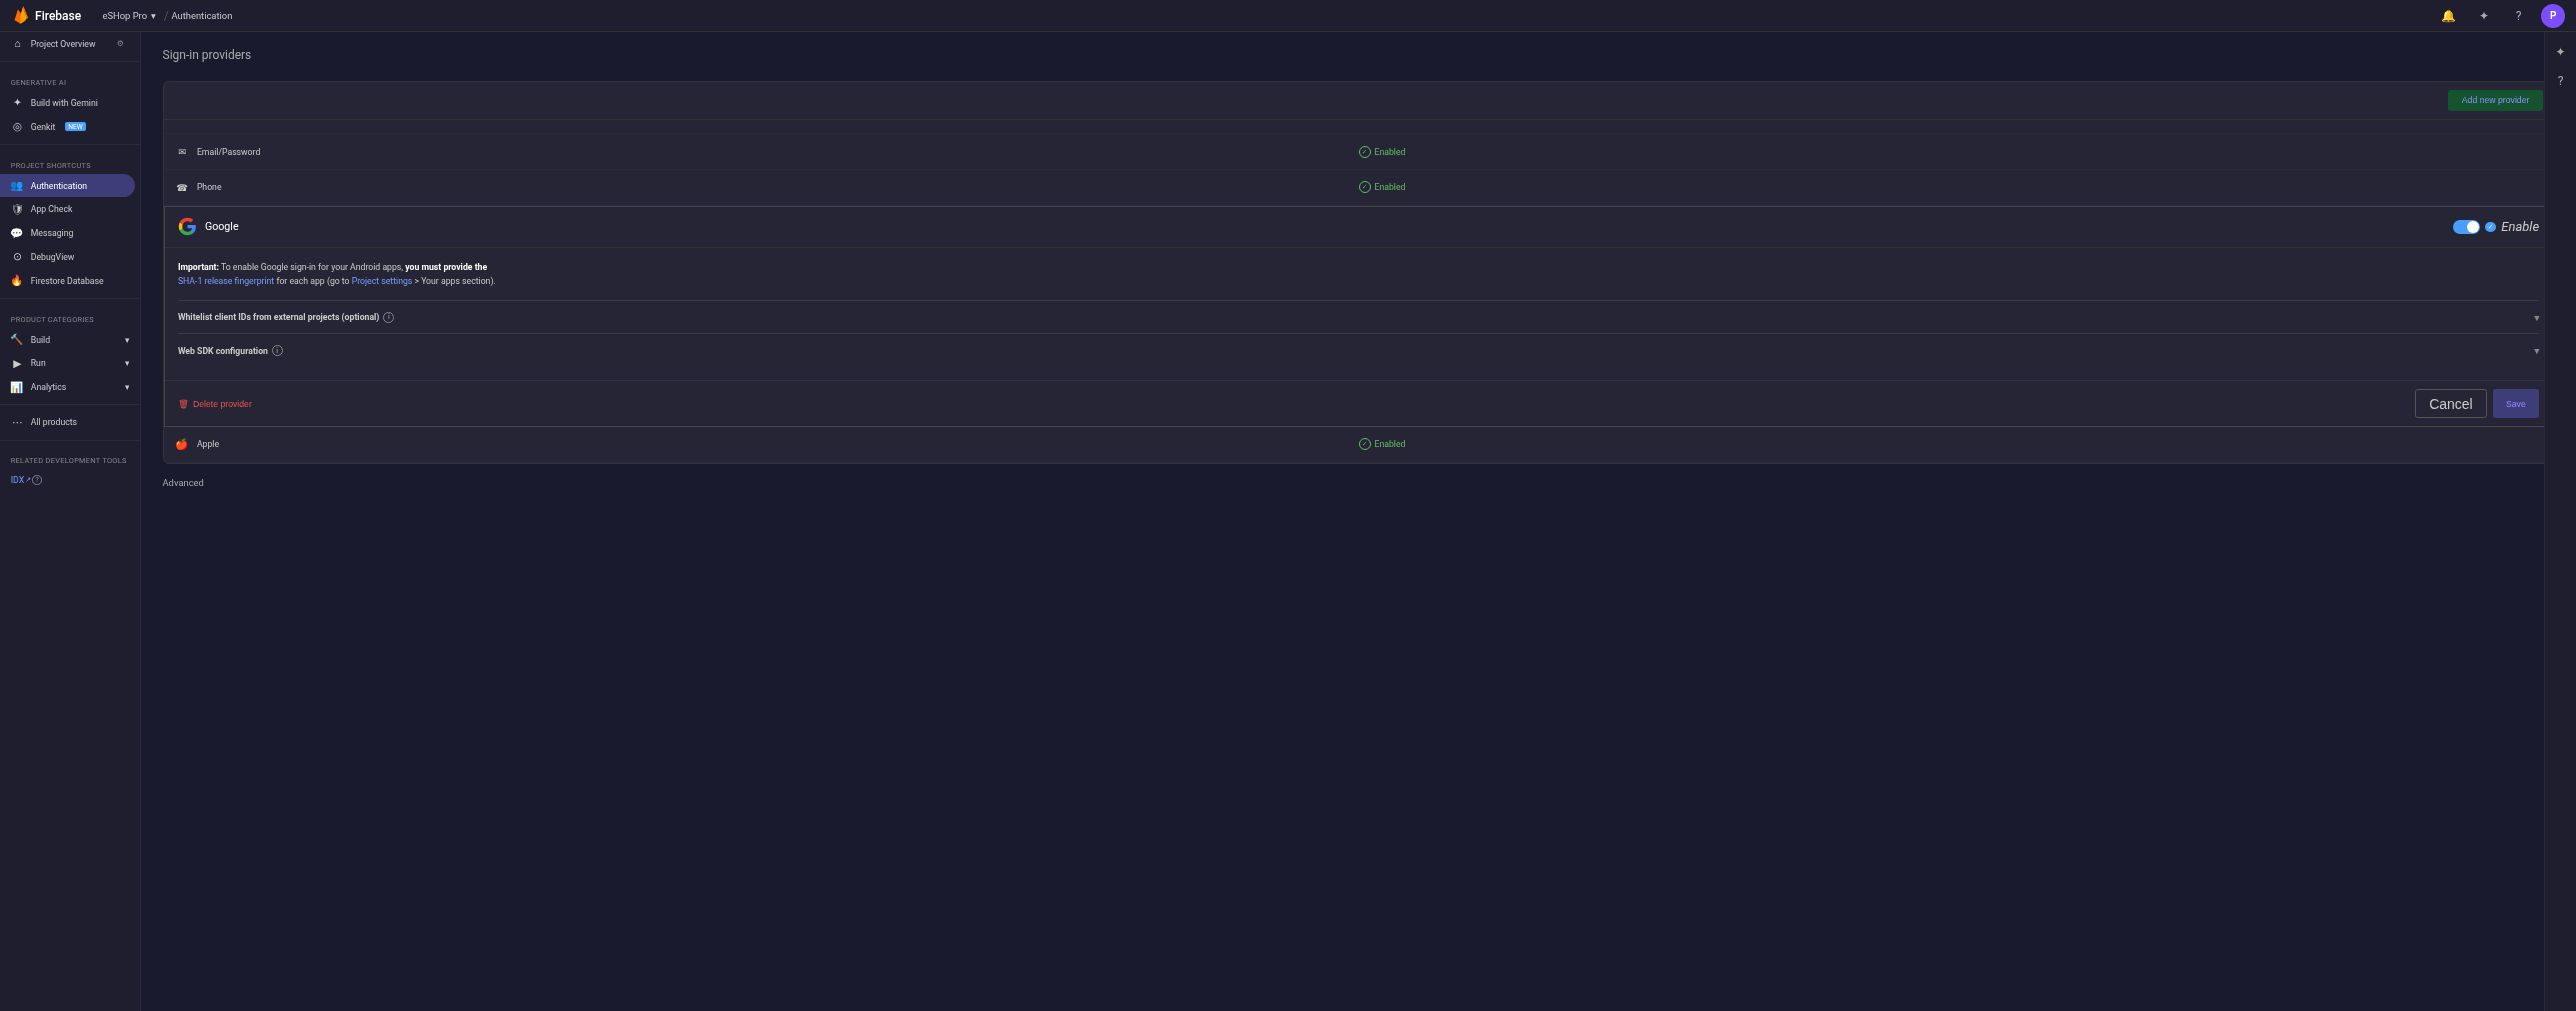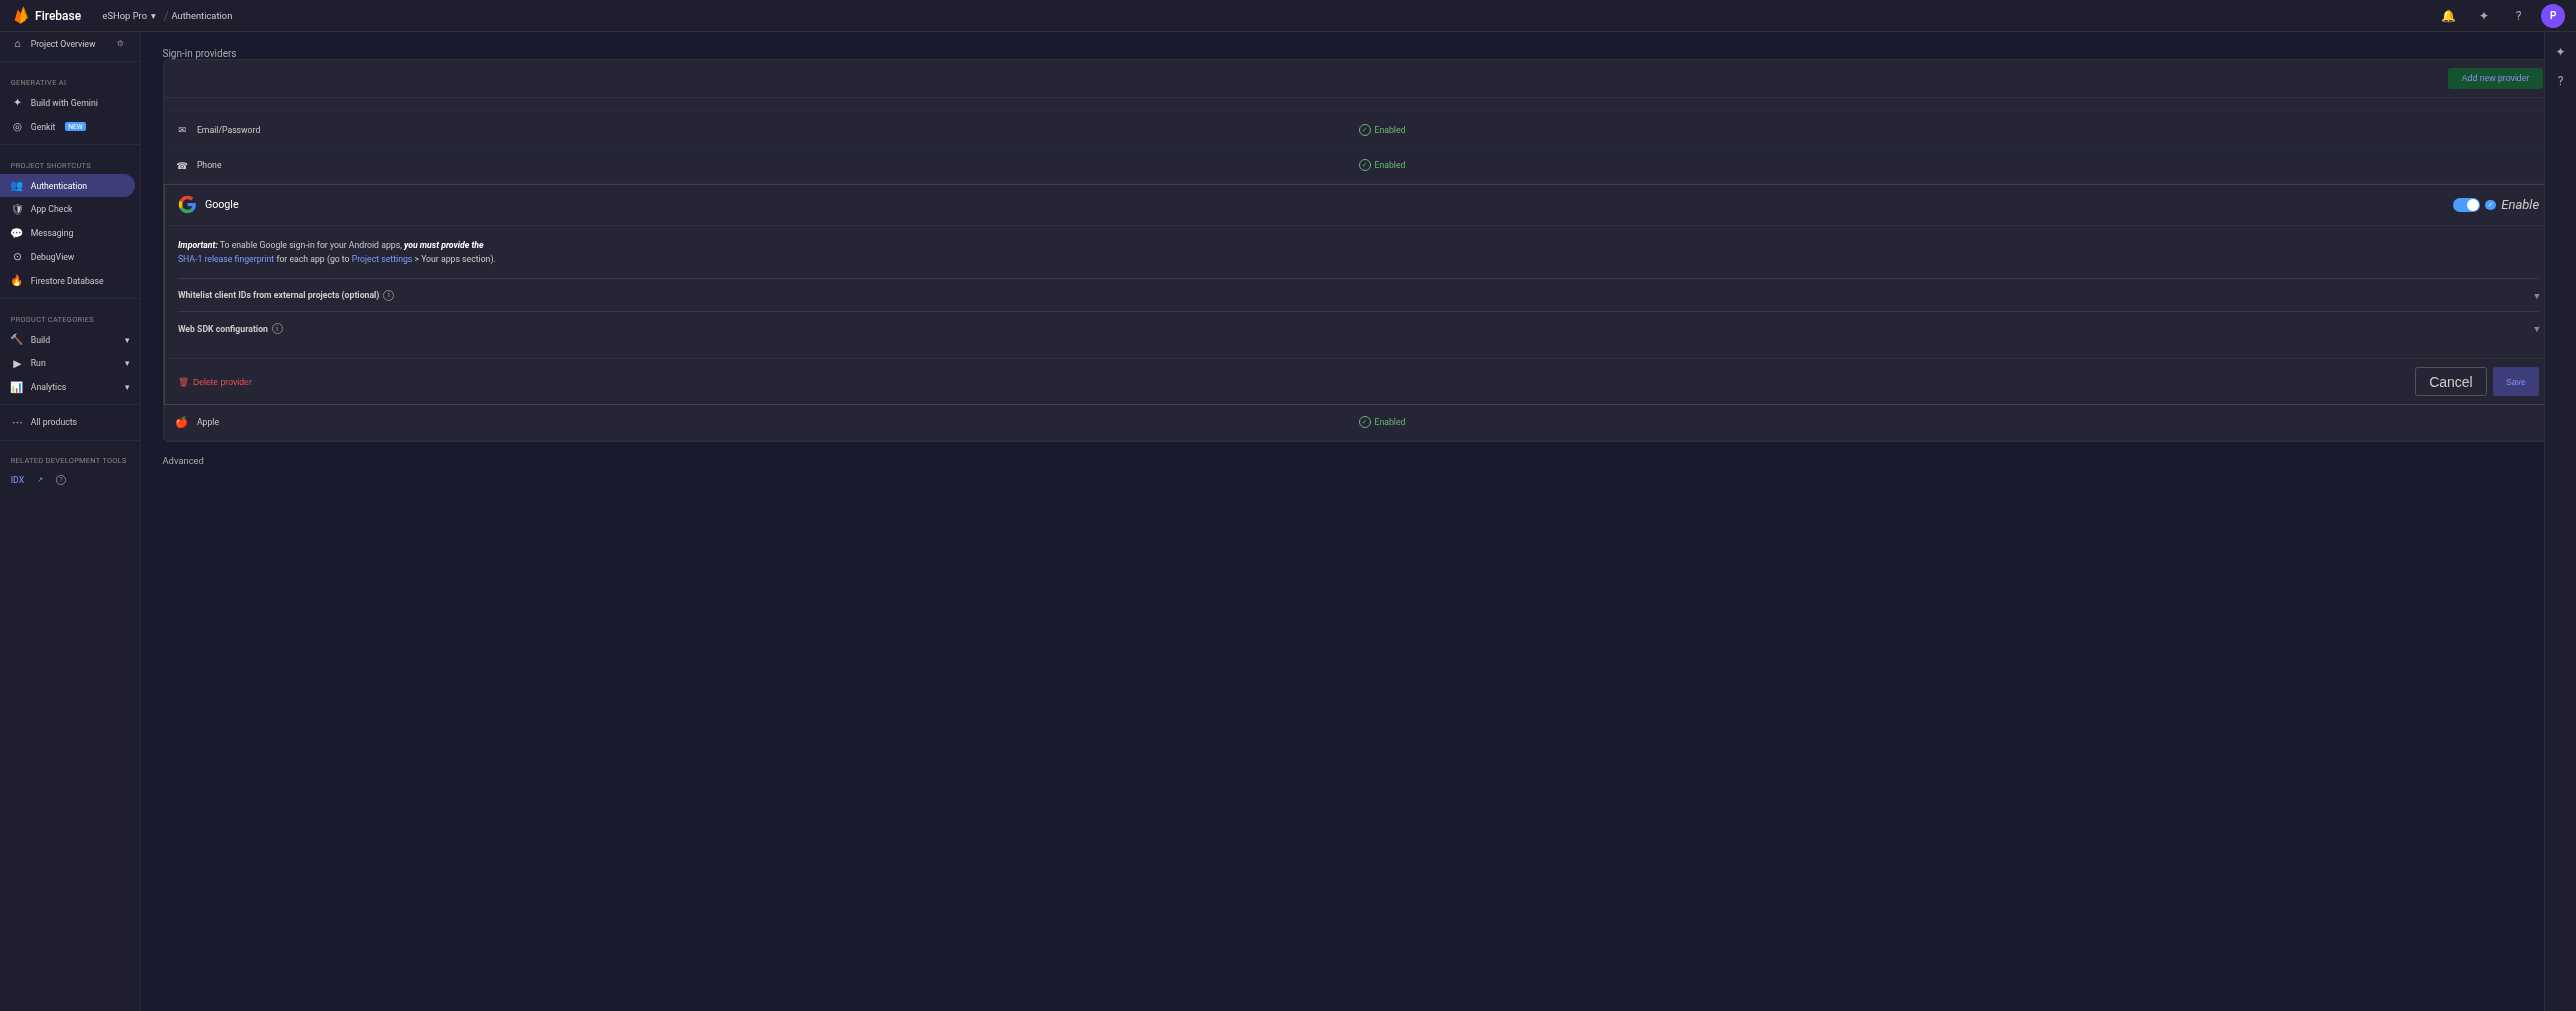--- a/index.html
+++ b/index.html
@@ -155,44 +155,44 @@
       gap: 6.7px;
     }
     .sidebar-divider {
       height: 0.7px;
       background: #2a2a3e;
       margin: 5.4px 0;
     }
     .sidebar-link {
       display: flex;
       align-items: center;
-      gap: 13px;
+      gap: 1px;
       padding: 5.4px 10.7px;
       cursor: pointer;
       color: #7c9fff;
       font-size: 8.7px;
     }
 
     
     .main {
       margin-left: 141px;
       margin-top: 32px;
       flex: 1;
       padding: 16px 21.5px;
       overflow-y: auto;
       background: #1a1a2e;
     }
     .main::-webkit-scrollbar { width: 4px; }
     .main::-webkit-scrollbar-thumb { background: #444; border-radius: 2px; }
 
     
     .page-section-title {
-      font-size: 10px;
+      font-size: 12px;
       color: #aaa;
-      margin-bottom: 0;
+      margin-bottom: 19px;
     }
 
     
     .providers-card {
       background: #252535;
       border-radius: 5.4px;
       overflow: hidden;
       border: 0.7px solid #333;
     }
     .providers-header {
@@ -331,21 +331,21 @@
     .google-panel-body {
       padding: 13.4px;
     }
     .important-note {
       background: transparent;
       margin-bottom: 10.7px;
       font-size: 8.7px;
       color: #ccc;
       line-height: 1.6;
     }
-    .important-note strong { color: #fff; font-style: italic; }
+    .important-note strong { color: #fff; }
     .important-note a { color: #7c9fff; text-decoration: none; }
 
     .collapsible-section {
       border-top: 0.7px solid #3a3a4a;
       padding: 8px 0;
       font-weight: bold;
     }
     .collapsible-header {
       display: flex;
       align-items: center;

